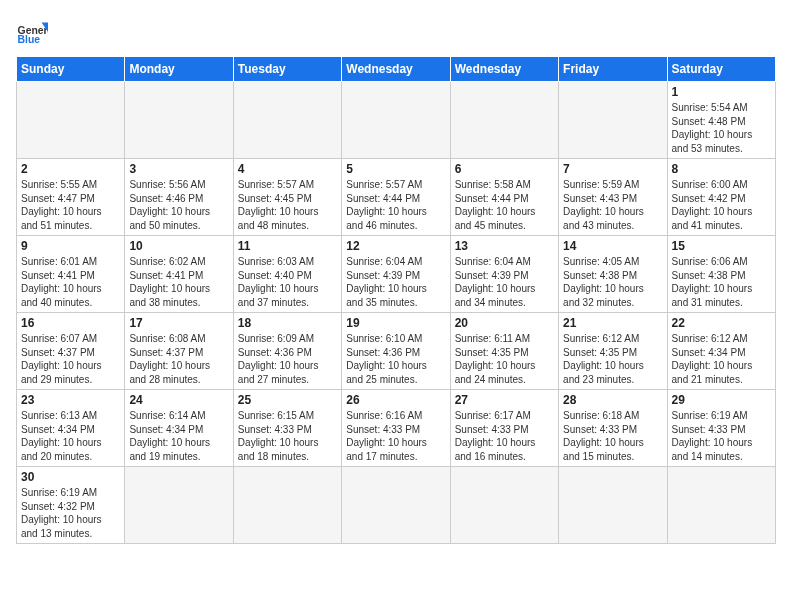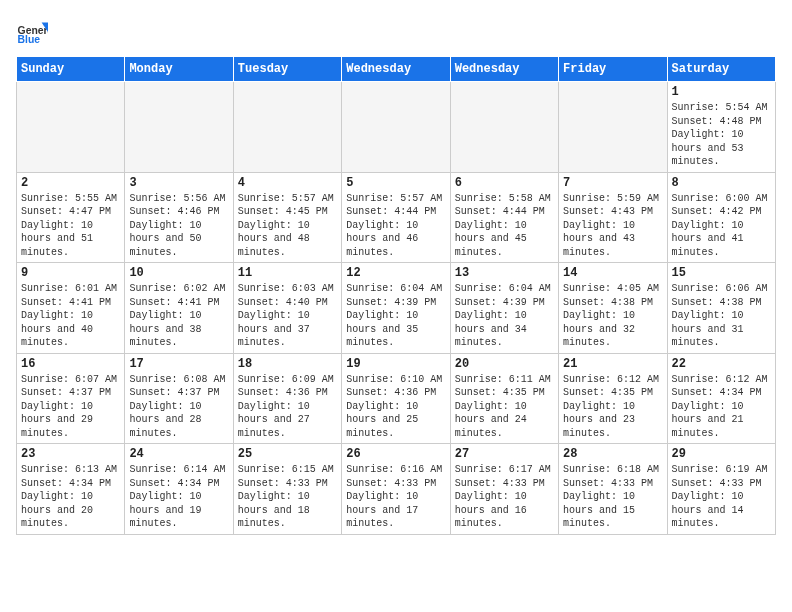--- a/index.html
+++ b/index.html
@@ -41,21 +41,20 @@
       line-height: 1.1;
     }
     .subtitle {
       font-size: 13px;
       color: #555;
     }
     .calendar {
       width: 100%;
       border-collapse: collapse;
       table-layout: fixed;
-      font-family: Liberation Mono, monospace;
     }
     .calendar th {
       background: #1a73e8;
       color: #fff;
       font-size: 12px;
       font-weight: bold;
       padding: 5px 4px;
       text-align: left;
       border: 1px solid #fff;
     }
@@ -301,15 +300,29 @@
 Sunset: 4:33 PM
 Daylight: 10 hours and 15 minutes.</div>
           </td>
           <td>
             <span class="day-num">29</span>
             <div class="day-info">Sunrise: 6:19 AM
 Sunset: 4:33 PM
 Daylight: 10 hours and 14 minutes.</div>
           </td>
         </tr>
+        <tr>
+          <td class="last-row">
+            <span class="day-num">30</span>
+            <div class="day-info">Sunrise: 6:19 AM
+Sunset: 4:32 PM
+Daylight: 10 hours and 13 minutes.</div>
+          </td>
+          <td class="empty last-row"></td>
+          <td class="empty last-row"></td>
+          <td class="empty last-row"></td>
+          <td class="empty last-row"></td>
+          <td class="empty last-row"></td>
+          <td class="empty last-row"></td>
+        </tr>
       </tbody>
   </table>
 </div>
 
 </body></html>

